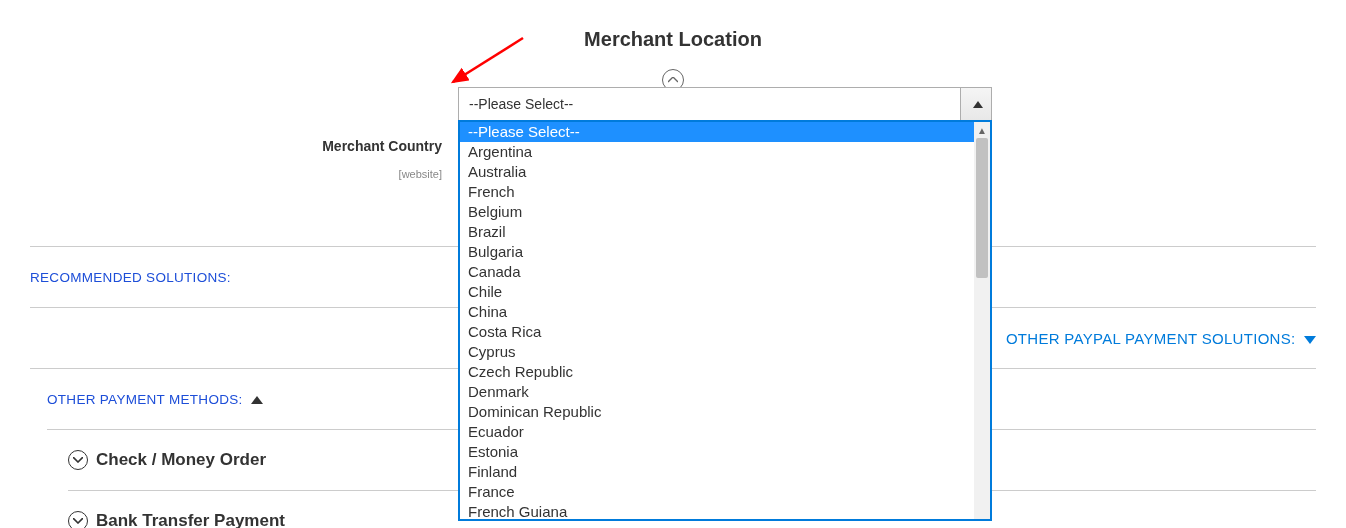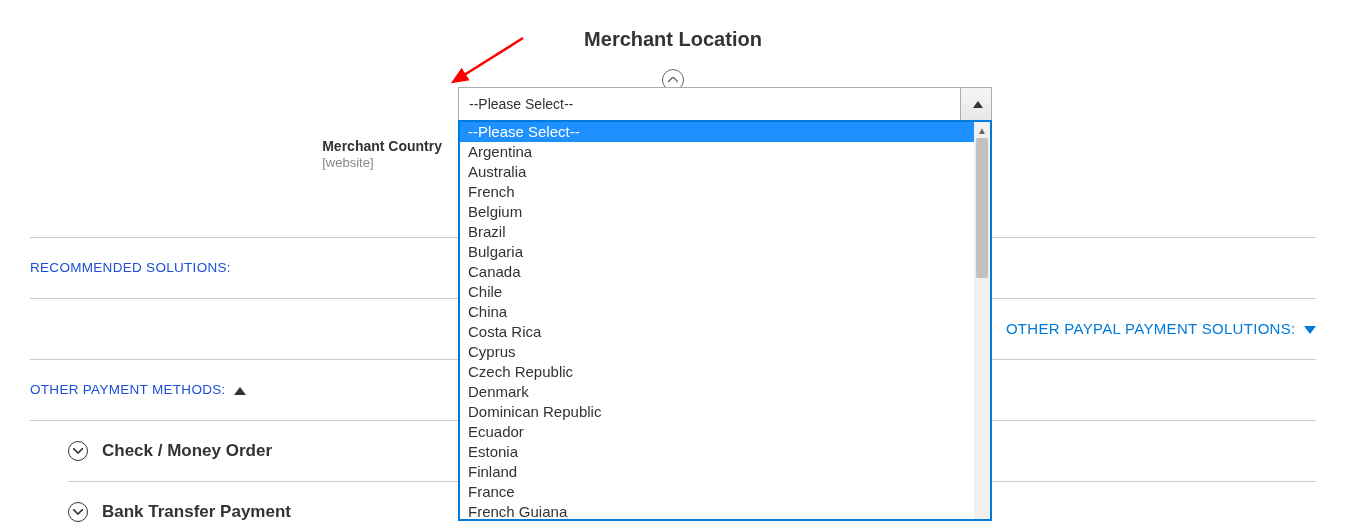--- a/index.html
+++ b/index.html
@@ -39,31 +39,32 @@
   .collapse-outer svg { display:block; }
 
   .field-row {
     display: flex;
     align-items: flex-start;
     justify-content: flex-end;
     width: 412px; 
     padding-top: 48px;
   }
   .field-label {
+    text-align: right;
     font-size: 14px;
     font-weight: 600;
     color: #333;
     line-height: 1.1;
   }
   .field-scope {
     display:block;
-    font-size: 13px;
+    font-size: 11px;
     font-weight: 400;
     color: #888;
-    margin-top: 2px;
+    margin-top: 14px;
   }
 
   .sub-row {
     display: flex;
     justify-content: space-between;
     align-items: center;
     height: 50px;
     border-bottom: 1px solid #ccc;
   }
   .sub-label-left {
@@ -85,21 +86,21 @@
   .tri-down { border-left:6px solid transparent; border-right:6px solid transparent; border-top:8px solid currentColor; }
 
   .method-list {
     padding-left: 38px;
   }
   .method-row {
     display:flex;
     align-items:center;
     height: 60px;
     border-bottom: 1px solid #ccc;
-    gap: 14px;
+    gap: 8px;
   }
   .method-row .chev {
     width: 18px; height: 18px;
     border: 1.5px solid #333;
     border-radius: 50%;
     display:flex; align-items:center; justify-content:center;
     flex: none;
   }
   .method-row .chev svg { display:block; }
   .method-name {
@@ -190,21 +191,21 @@
     top: 30px;
     z-index: 30;
     pointer-events: none;
   }
 
   .sep-after-field {
     border-top:1px solid #ccc;
     margin-top: 66px;
   }
   .sub-row.first { height: 60px; border-top:none; }
-  .sub-row.second { height: 60px; }
+  .sub-row.second { height: 60px; margin-left: 17px; }
   .spacer-block { height: 60px; border-bottom:1px solid #ccc; justify-content:flex-end; }
 </style>
 </head>
 <body>
 
 <div class="container">
   <div class="section-header">
     <div class="section-title">Merchant Location</div>
     <div class="collapse-outer">
       <svg width="10" height="6" viewBox="0 0 10 6">

